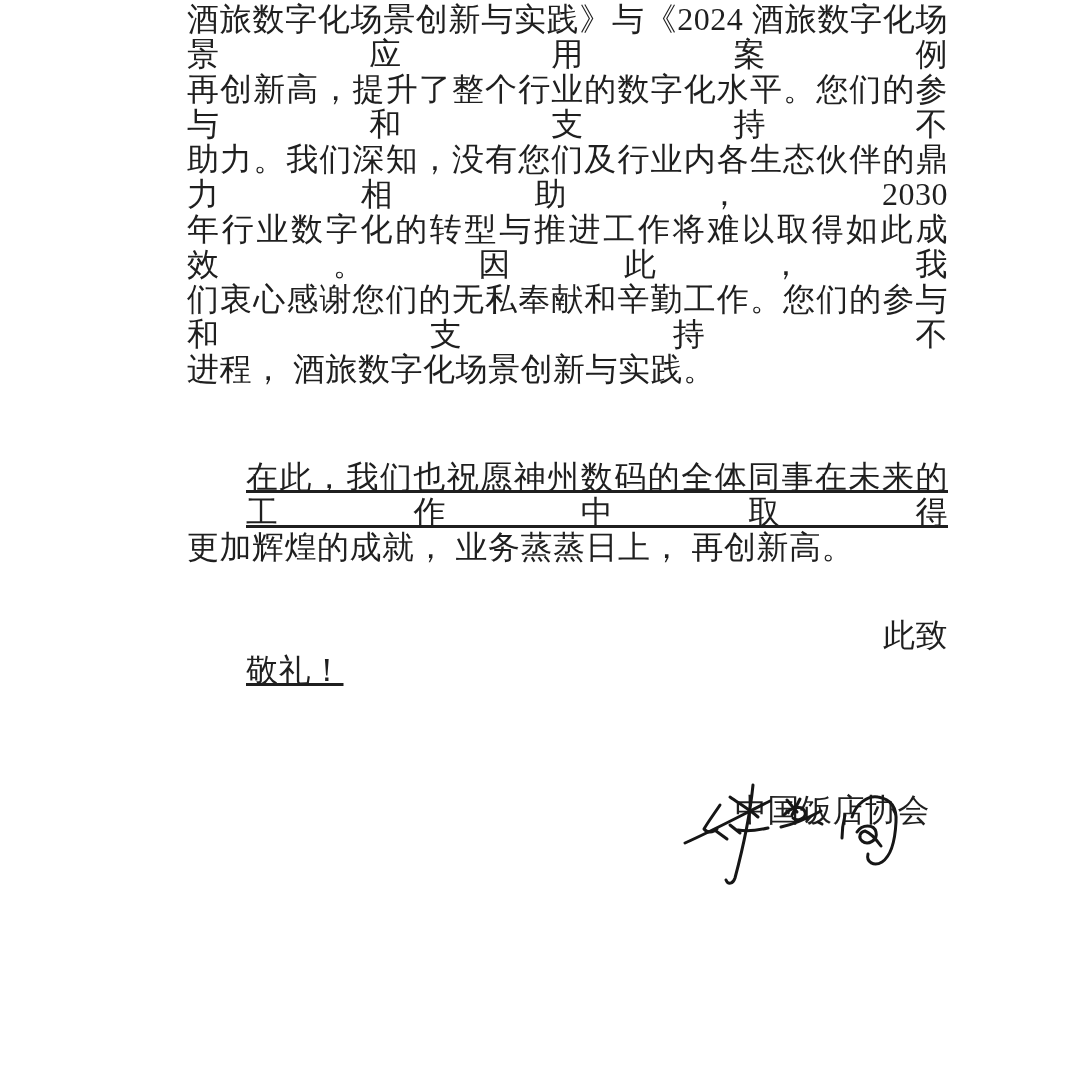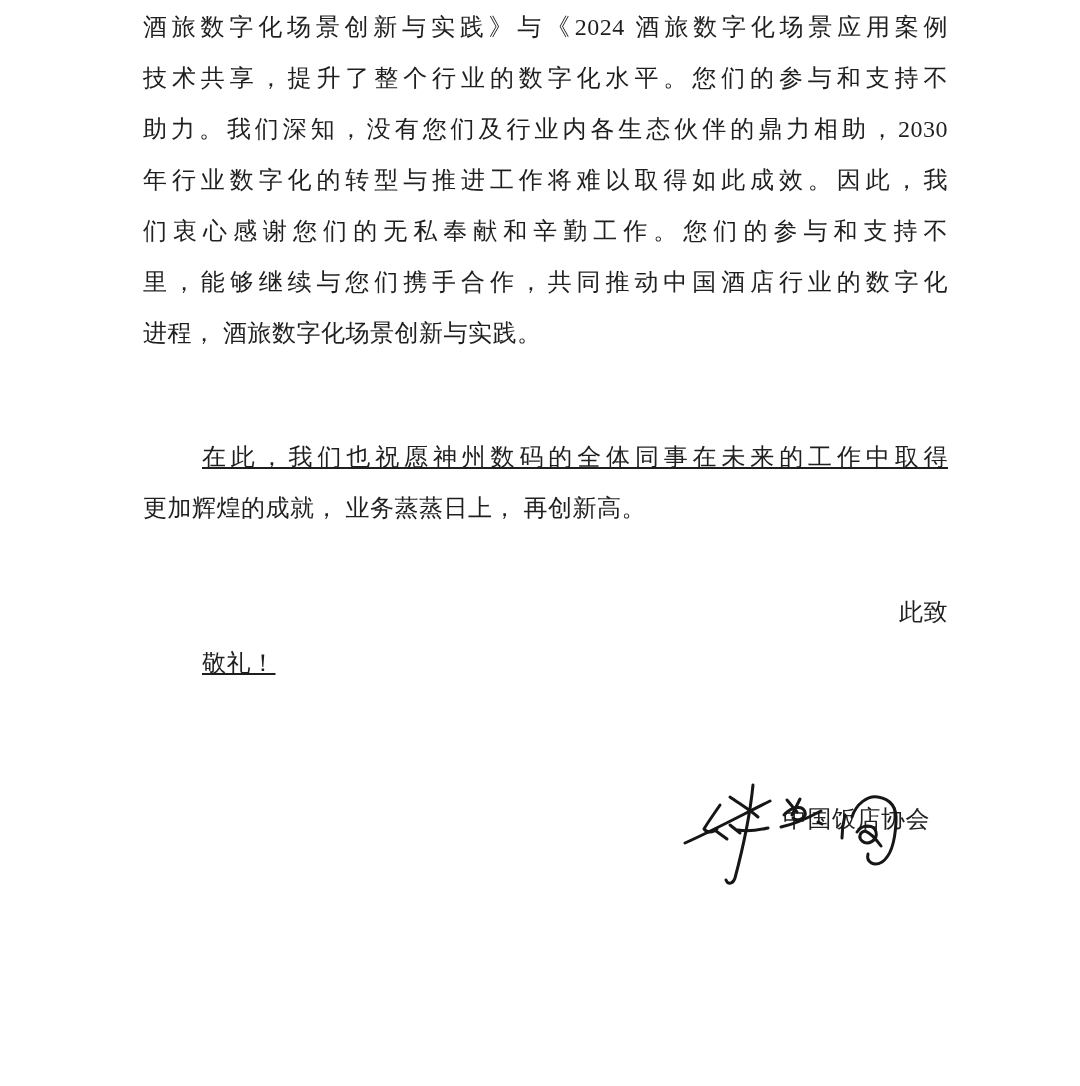--- a/index.html
+++ b/index.html
@@ -16,24 +16,25 @@
     font-family: "Liberation Serif", "DejaVu Serif", serif;
     color: #1f1f1f;
   }
   .content {
     position: absolute;
     left: 143px;
     top: 2px;
     width: 805px;
   }
   .line {
-    font-size: 24px;
-    line-height: 51px;
+    font-size: 32px;
+    line-height: 35px;
     letter-spacing: 0.5px;
     white-space: pre-wrap;
+    margin-left: 44px;
   }
   
   .j {
     text-align: justify;
     text-align-last: justify;
     text-justify: inter-character;
   }
   .indent2 { padding-left: 59px; text-decoration: underline; }
   .indent4 { padding-left: 117px; text-align: right; }
   .para2 { margin-top: 73px; }
@@ -59,25 +60,24 @@
   }
 </style>
 </head>
 <body>
 
 <div class="page">
   <div class="content">
 
     <div class="para">
       <div class="line j">酒旅数字化场景创新与实践》与《2024 酒旅数字化场景应用案例</div>
-      <div class="line j">技术共享，提升了整个行业的数字化水平。您们的参与和支持不</div>
+      <div class="line j">再创新高，提升了整个行业的数字化水平。您们的参与和支持不</div>
       <div class="line j">助力。我们深知，没有您们及行业内各生态伙伴的鼎力相助，2030</div>
       <div class="line j">年行业数字化的转型与推进工作将难以取得如此成效。因此，我</div>
       <div class="line j">们衷心感谢您们的无私奉献和辛勤工作。您们的参与和支持不</div>
-      <div class="line j">里，能够继续与您们携手合作，共同推动中国酒店行业的数字化</div>
       <div class="line">进程， 酒旅数字化场景创新与实践。</div>
     </div>
 
     <div class="para para2">
       <div class="line j indent2">在此，我们也祝愿神州数码的全体同事在未来的工作中取得</div>
       <div class="line">更加辉煌的成就， 业务蒸蒸日上， 再创新高。</div>
     </div>
 
     <div class="salute">
       <div class="line indent4">此致</div>

